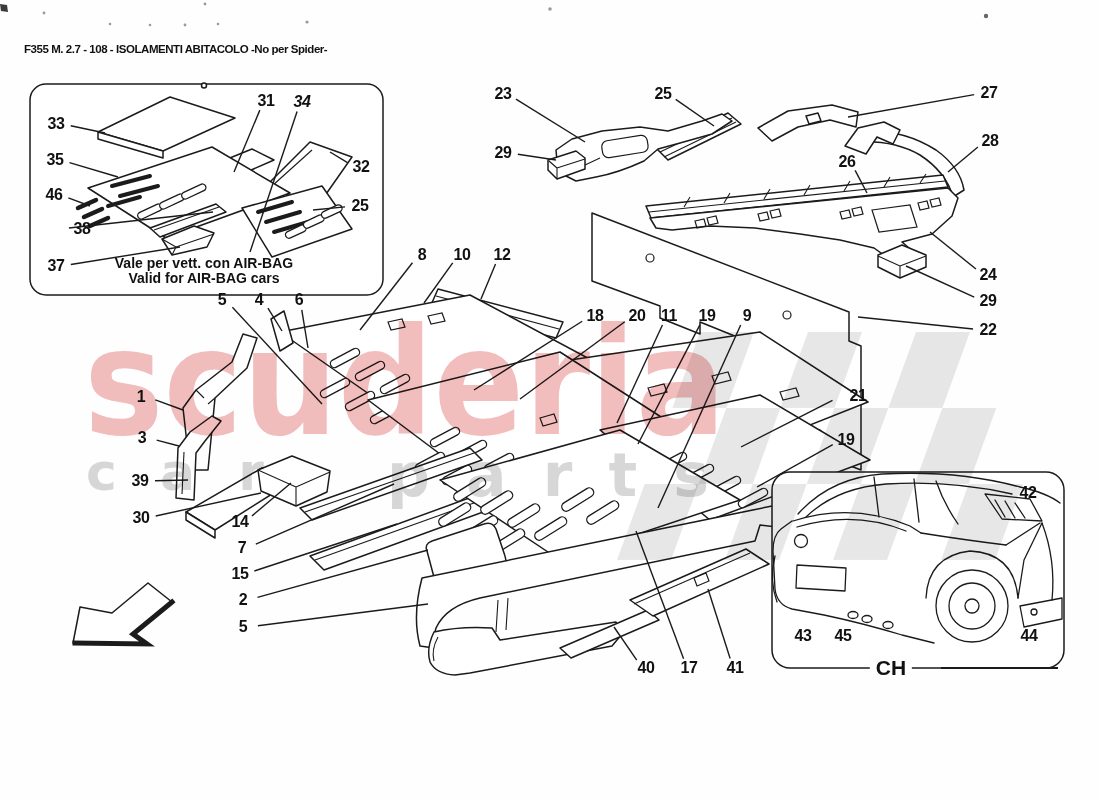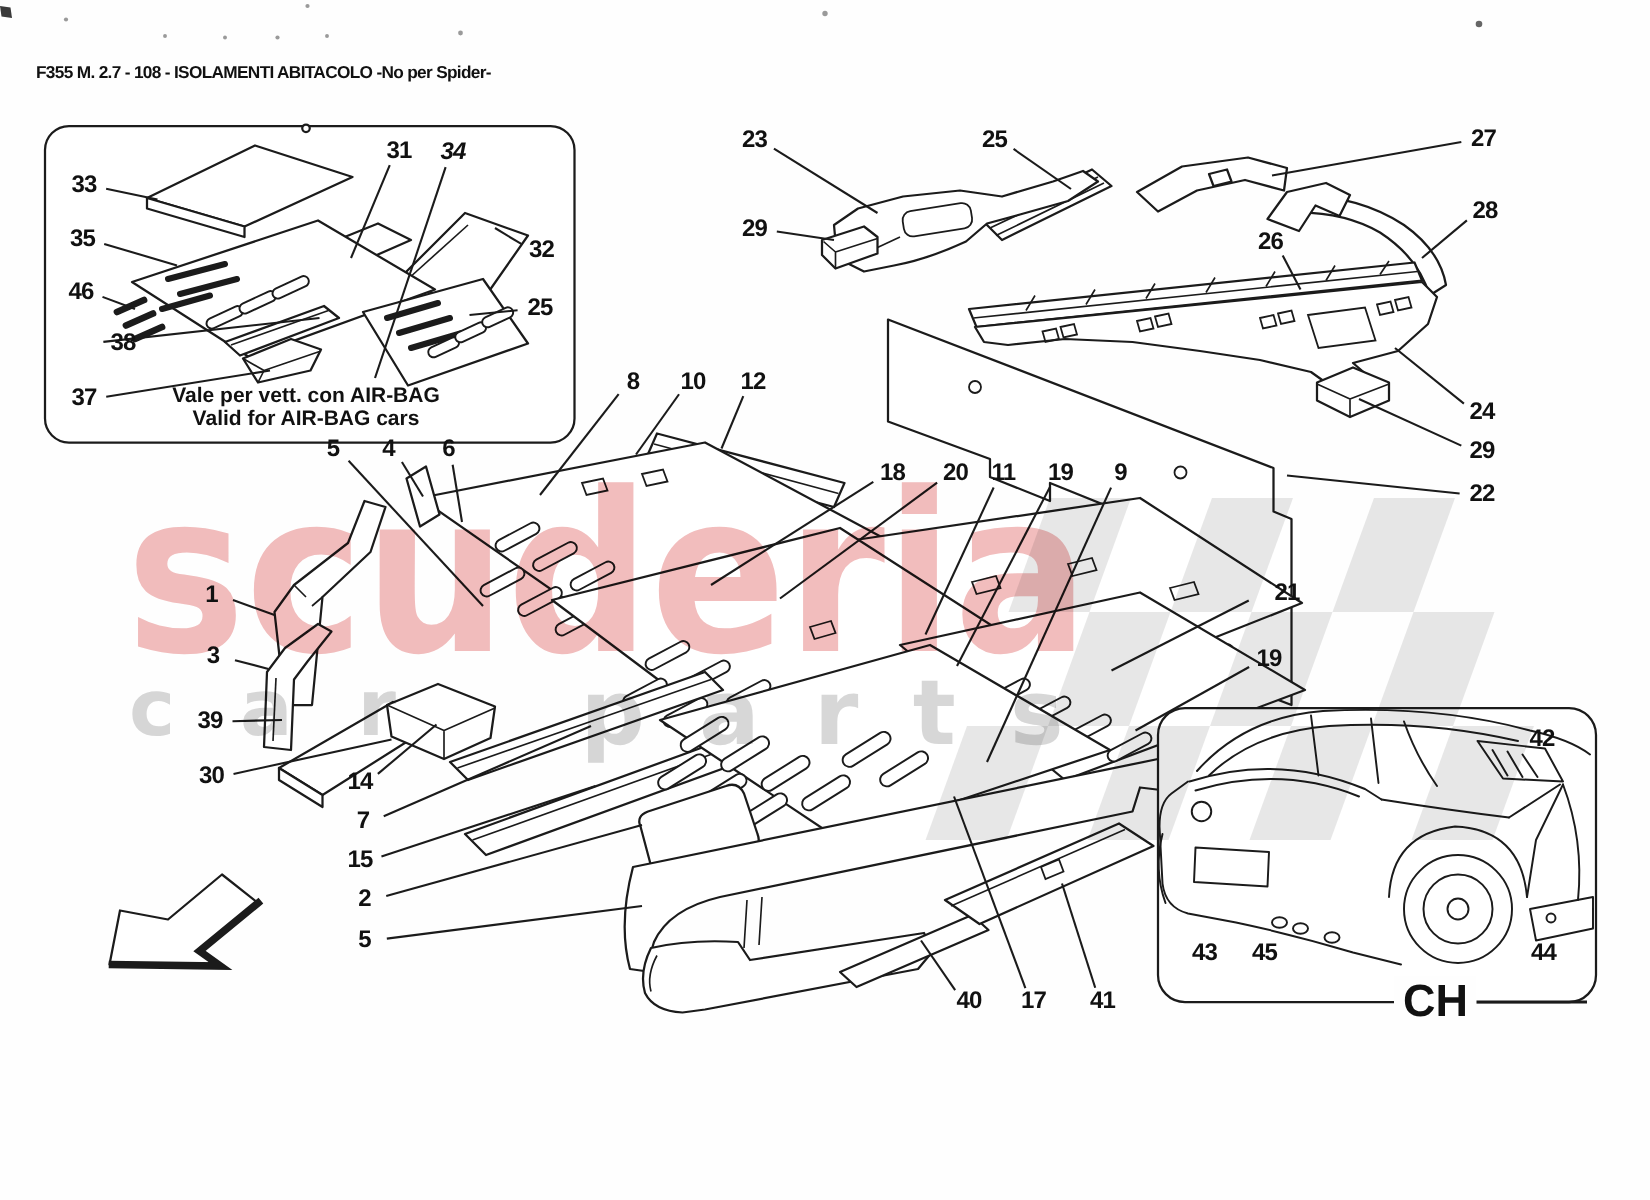--- a/index.html
+++ b/index.html
@@ -15,22 +15,22 @@
   .prong{stroke:#1b1b1b;stroke-width:4.5;stroke-linecap:round}
   #leaders line{stroke:#1b1b1b;stroke-width:1.4}
   .wm{mix-blend-mode:multiply;pointer-events:none}
   .wm-big{font-family:"DejaVu Sans",sans-serif;font-weight:bold;opacity:.40}
   .wm-gray{font-family:"DejaVu Sans",sans-serif;font-weight:bold;opacity:.60}
   .checker{fill:#d9d9d9;opacity:.62}
   .page-title{position:absolute;left:24px;top:43px;font-size:11.5px;font-weight:bold;
               letter-spacing:-.45px;white-space:nowrap}
   .airbag-note{position:absolute;left:60px;top:256px;width:288px;text-align:center;
                font-weight:bold;font-size:14px;line-height:14.5px}
-  .ch-label{position:absolute;left:957px;top:668px;transform:translate(-50%,-50%);
-            font-size:30px;font-weight:bold;background:#fefefe;padding:0 6px}
+  .ch-label{position:absolute;left:891px;top:668px;transform:translate(-50%,-50%);
+            font-size:21px;font-weight:bold;background:#fefefe;padding:0 6px}
   .callout{position:absolute;transform:translate(-50%,-50%);font-weight:bold;
            font-size:16px;letter-spacing:-.5px;white-space:nowrap}
   #callouts{position:absolute;left:0;top:0;width:100%;height:100%}
 </style>
 </head>
 <body>
 
 <div class="stage">
 
 <svg class="art" width="1100" height="800" viewBox="0 0 1100 800">

